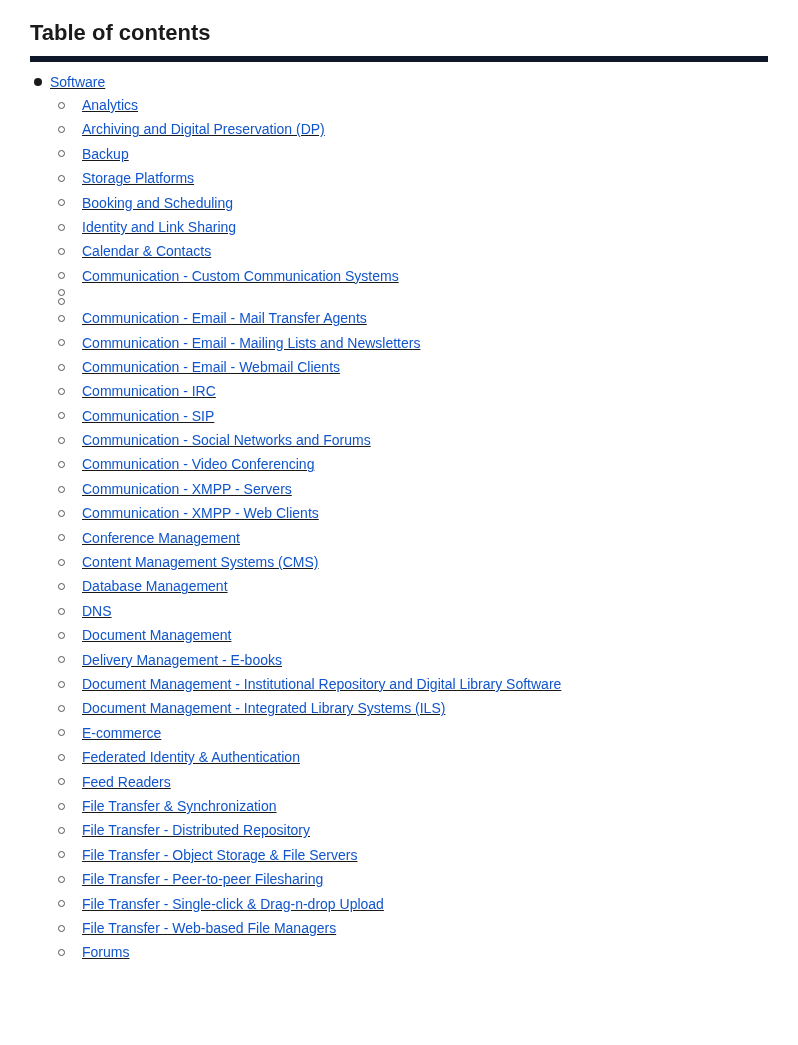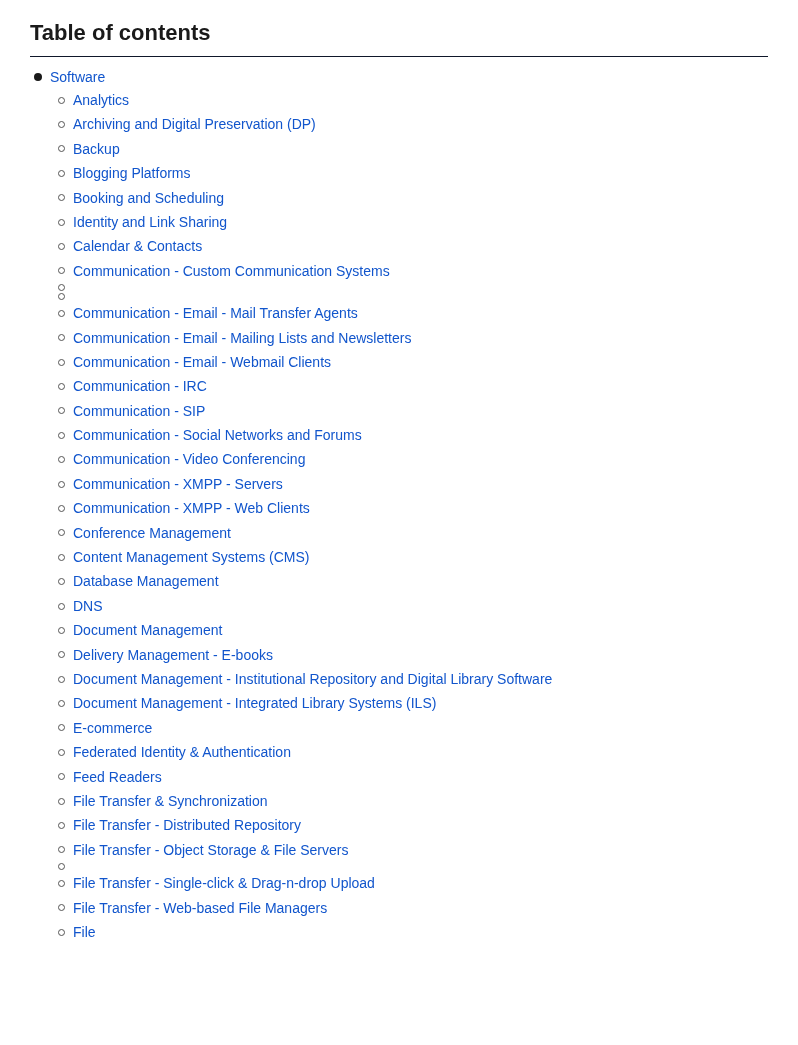--- a/index.html
+++ b/index.html
@@ -17,27 +17,28 @@
       width: 798px;
       min-height: 1045px;
     }
 
     h1 {
       font-size: 22px;
       font-weight: 700;
       color: #1a1a1a;
       margin-bottom: 12px;
       padding-bottom: 10px;
-      border-bottom: 1px solid #0f172a;
+      border-bottom: 6px solid #0f172a;
     }
 
     .toc-list {
       list-style: none;
       padding: 0;
       margin: 0;
+      text-decoration: underline;
     }
 
     .toc-list > li {
       margin: 4px 0;
     }
 
     .top-level-item {
       display: flex;
       align-items: center;
       gap: 8px;
@@ -56,21 +57,21 @@
     .sub-list {
       list-style: none;
       padding: 0;
       margin: 0;
       margin-left: 28px;
     }
 
     .sub-list li {
       display: flex;
       align-items: center;
-      gap: 8px;
+      gap: 17px;
       margin: 2px 0;
       line-height: 1.6;
     }
 
     .bullet-hollow {
       width: 7px;
       height: 7px;
       border: 1.5px solid #555;
       border-radius: 50%;
       flex-shrink: 0;
@@ -107,21 +108,21 @@
         <li>
           <span class="bullet-hollow"></span>
           <a href="#">Archiving and Digital Preservation (DP)</a>
         </li>
         <li>
           <span class="bullet-hollow"></span>
           <a href="#">Backup</a>
         </li>
         <li>
           <span class="bullet-hollow"></span>
-          <a href="#">Blogging Platforms</a>
+          <a href="#">Storage Platforms</a>
         </li>
         <li>
           <span class="bullet-hollow"></span>
           <a href="#">Booking and Scheduling</a>
         </li>
         <li>
           <span class="bullet-hollow"></span>
           <a href="#">Identity and Link Sharing</a>
         </li>
         <li>
@@ -225,28 +226,29 @@
         <li>
           <span class="bullet-hollow"></span>
           <a href="#">File Transfer - Distributed Repository</a>
         </li>
         <li>
           <span class="bullet-hollow"></span>
           <a href="#">File Transfer - Object Storage &amp; File Servers</a>
         </li>
         <li>
           <span class="bullet-hollow"></span>
+          <a href="#">File Transfer - Peer-to-peer Filesharing</a>
         </li>
         <li>
           <span class="bullet-hollow"></span>
           <a href="#">File Transfer - Single-click &amp; Drag-n-drop Upload</a>
         </li>
         <li>
           <span class="bullet-hollow"></span>
           <a href="#">File Transfer - Web-based File Managers</a>
         </li>
         <li>
           <span class="bullet-hollow"></span>
-          <a href="#">File</a>
+          <a href="#">Forums</a>
         </li>
       </ul>
     </li>
   </ul>
 
 </body></html>

